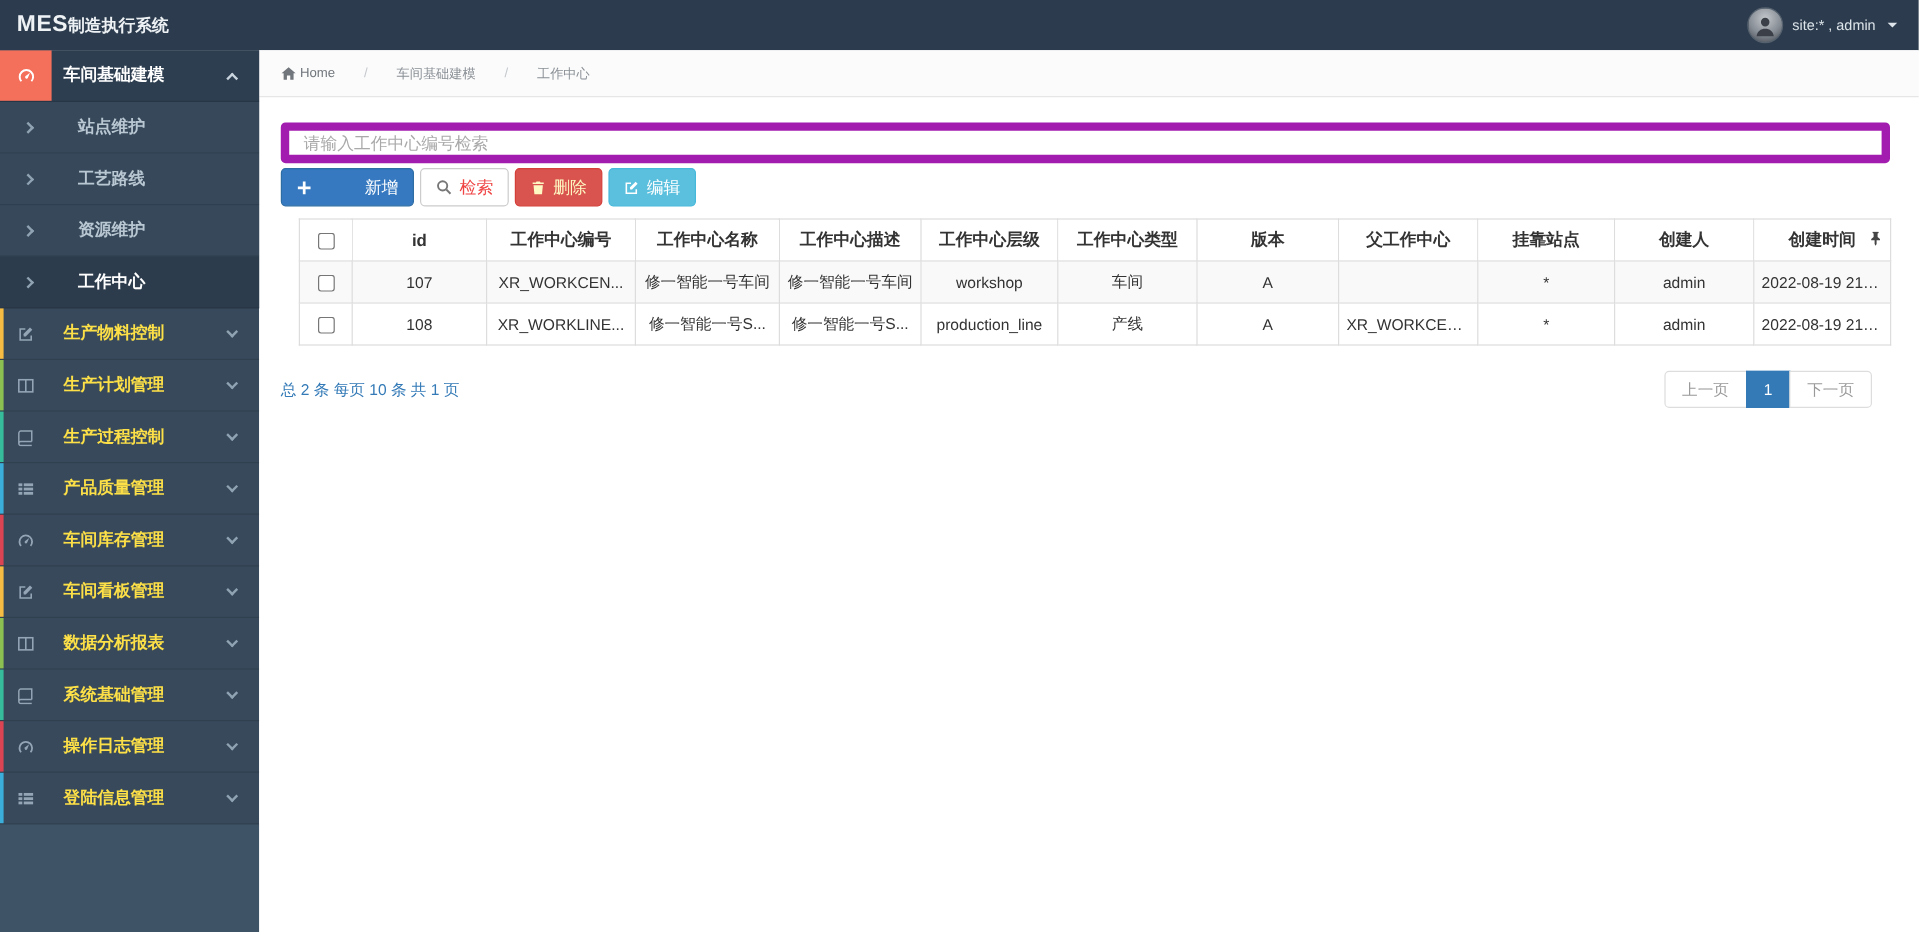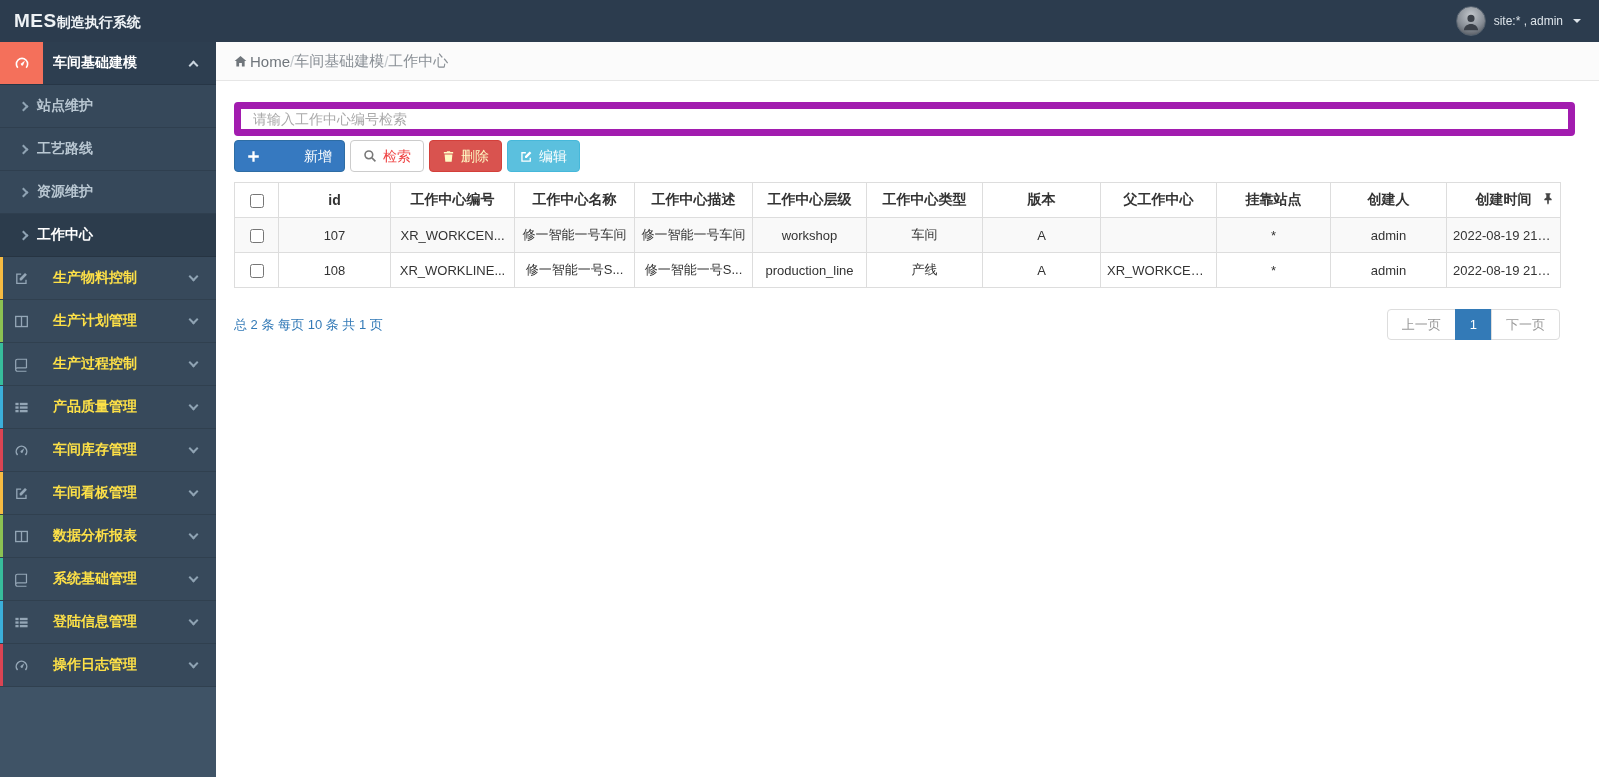--- a/index.html
+++ b/index.html
@@ -39,35 +39,35 @@
   .sitem .ibox {
     width:43px; flex:0 0 43px; height:100%; display:flex; align-items:center; justify-content:center;
     color:#94a6b6;
   }
   .sitem .ibox.red { background:#f4705b; color:#fff; }
   .slabel { font-size:14px; font-weight:bold; }
   .sitem .slabel { color:#fde047; margin-left:10px; }
   .sitem.group-open { background:#2d3e50; }
   .sitem.group-open .slabel { color:#fff; }
   .ssub { padding-left:20px; background:#36485a; }
-  .ssub .slabel { color:#b9c7d2; margin-left:10px; }
+  .ssub .slabel { color:#b9c7d2; margin-left:38px; }
   .ssub.active { background:#2c3c4c; }
   .ssub.active .slabel { color:#fff; }
   .chev { display:inline-block; width:7px; height:7px; border-right:2px solid currentColor; border-bottom:2px solid currentColor; }
   .chev.right { transform:rotate(-45deg); color:#8fa3b3; }
   .chev.down  { transform:rotate(45deg); position:absolute; right:19px; top:16px; color:#8fa3b3; }
   .chev.up    { transform:rotate(-135deg); position:absolute; right:19px; top:20px; color:#c9d4de; }
   .strip { position:absolute; left:0; top:0; bottom:0; width:3px; }
   .side-tail { flex:1; background:#3f5366; }
 
   
   .main { flex:1; min-width:0; background:#fff; display:flex; flex-direction:column; }
   .breadcrumb {
     height:39px; flex:0 0 39px; background:#fbfbfb; border-bottom:1px solid #e6e6e6;
-    display:flex; align-items:center; padding-left:18px; font-size:15px; color:#8a9096; gap:0;
+    display:flex; align-items:center; padding-left:18px; font-size:11px; color:#8a9096; gap:24px;
   }
   .breadcrumb .home-wrap { display:flex; align-items:center; gap:3px; color:#70767c; cursor:pointer; }
   .breadcrumb .sep { color:#c3c8cc; }
   .breadcrumb .crumb { cursor:pointer; }
   .content { padding:21px 24px 0 18px; }
   .search-input {
     width:100%; height:34px; border:7px solid #a21caf; border-radius:4px;
     padding:6px 12px; font-size:14px; color:#a16207; outline:none; font-family:inherit;
   }
   .search-input::placeholder { color:#a9a9a9; }
@@ -78,21 +78,21 @@
     display:inline-flex; align-items:center; gap:6px; cursor:pointer;
     border:1px solid transparent; font-family:inherit; line-height:1;
   }
   .btn-primary { background:#3679c0; border-color:#2e6da4; color:#fff;gap:44px; }
   .btn-default { background:#fff; border-color:#ccc; color:#ef4444; }
   .btn-default .bicon { color:#777; }
   .btn-danger  { background:#d9534f; border-color:#d43f3a; color:#fef9c3; }
   .btn-info    { background:#5bc0de; border-color:#46b8da; color:#fff; }
   .bicon { display:inline-flex; }
 
-  .table-wrap { margin-top:10px; }
+  .table-wrap { margin-top:10px;margin-left:15px; }
   table.grid { border-collapse:collapse; width:1326px; table-layout:fixed; font-size:13px; color:#333; }
   .grid th, .grid td {
     border:1px solid #ddd; text-align:center; padding:8px 6px;
     overflow:hidden; white-space:nowrap; text-overflow:ellipsis; background:#fff;
   }
   .grid th { font-size:14px; font-weight:bold; position:relative; height:33px; cursor:pointer; }
   .grid tr.odd td { background:#f9f9f9; }
   .grid input[type=checkbox] { width:14px; height:14px; margin:0; vertical-align:middle; cursor:pointer; }
   .pin { position:absolute; right:7px; top:50%; transform:translateY(-50%); color:#444; cursor:pointer; }
 
@@ -245,45 +245,45 @@
         <span class="strip" style="background: rgb(55, 188, 155);"></span>
         <span class="ibox">
           <svg width="15" height="15" viewBox="0 0 16 16">
               <path fill="none" stroke="currentColor" stroke-width="1.3" d="M13.3 11.6H3.6a1.8 1.8 0 0 0 0 3.6h9.7M3.6 11.6c-1 0-1.8.8-1.8 1.8V4.2c0-1 .8-1.8 1.8-1.8h9.7v9.2"></path>
             </svg>
         </span>
         <span class="slabel">系统基础管理</span>
         <span class="chev down"></span>
       </div>
       <div class="sitem">
+        <span class="strip" style="background: rgb(218, 68, 83);"></span>
+        <span class="ibox">
+          <svg width="15" height="15" viewBox="0 0 16 16">
+              <path fill="currentColor" d="M8 2.6A6.4 6.4 0 0 0 1.6 9c0 1.6.6 3.1 1.6 4.2l1.2-1A4.8 4.8 0 1 1 11.6 12.2l1.2 1A6.38 6.38 0 0 0 14.4 9 6.4 6.4 0 0 0 8 2.6z"></path>
+              <path fill="currentColor" d="M11 5.6 7.4 8.3a1.25 1.25 0 1 0 1.8 1.7z"></path>
+            </svg>
+        </span>
+        <span class="slabel">操作日志管理</span>
+        <span class="chev down"></span>
+      </div>
+      <div class="sitem">
         <span class="strip" style="background: rgb(59, 175, 218);"></span>
         <span class="ibox">
           <svg width="15" height="15" viewBox="0 0 16 16">
               <g fill="currentColor">
                 <rect x="1.5" y="3" width="3.4" height="2.5"></rect>
                 <rect x="6.2" y="3" width="8.3" height="2.5"></rect>
                 <rect x="1.5" y="6.8" width="3.4" height="2.5"></rect>
                 <rect x="6.2" y="6.8" width="8.3" height="2.5"></rect>
                 <rect x="1.5" y="10.6" width="3.4" height="2.5"></rect>
                 <rect x="6.2" y="10.6" width="8.3" height="2.5"></rect>
               </g>
             </svg>
         </span>
         <span class="slabel">登陆信息管理</span>
-        <span class="chev down"></span>
-      </div>
-      <div class="sitem">
-        <span class="strip" style="background: rgb(218, 68, 83);"></span>
-        <span class="ibox">
-          <svg width="15" height="15" viewBox="0 0 16 16">
-              <path fill="currentColor" d="M8 2.6A6.4 6.4 0 0 0 1.6 9c0 1.6.6 3.1 1.6 4.2l1.2-1A4.8 4.8 0 1 1 11.6 12.2l1.2 1A6.38 6.38 0 0 0 14.4 9 6.4 6.4 0 0 0 8 2.6z"></path>
-              <path fill="currentColor" d="M11 5.6 7.4 8.3a1.25 1.25 0 1 0 1.8 1.7z"></path>
-            </svg>
-        </span>
-        <span class="slabel">操作日志管理</span>
         <span class="chev down"></span>
       </div>
 
       <div class="side-tail"></div>
     </aside>
 
     <main class="main">
 
       <div class="breadcrumb">
         <span class="home-wrap">

